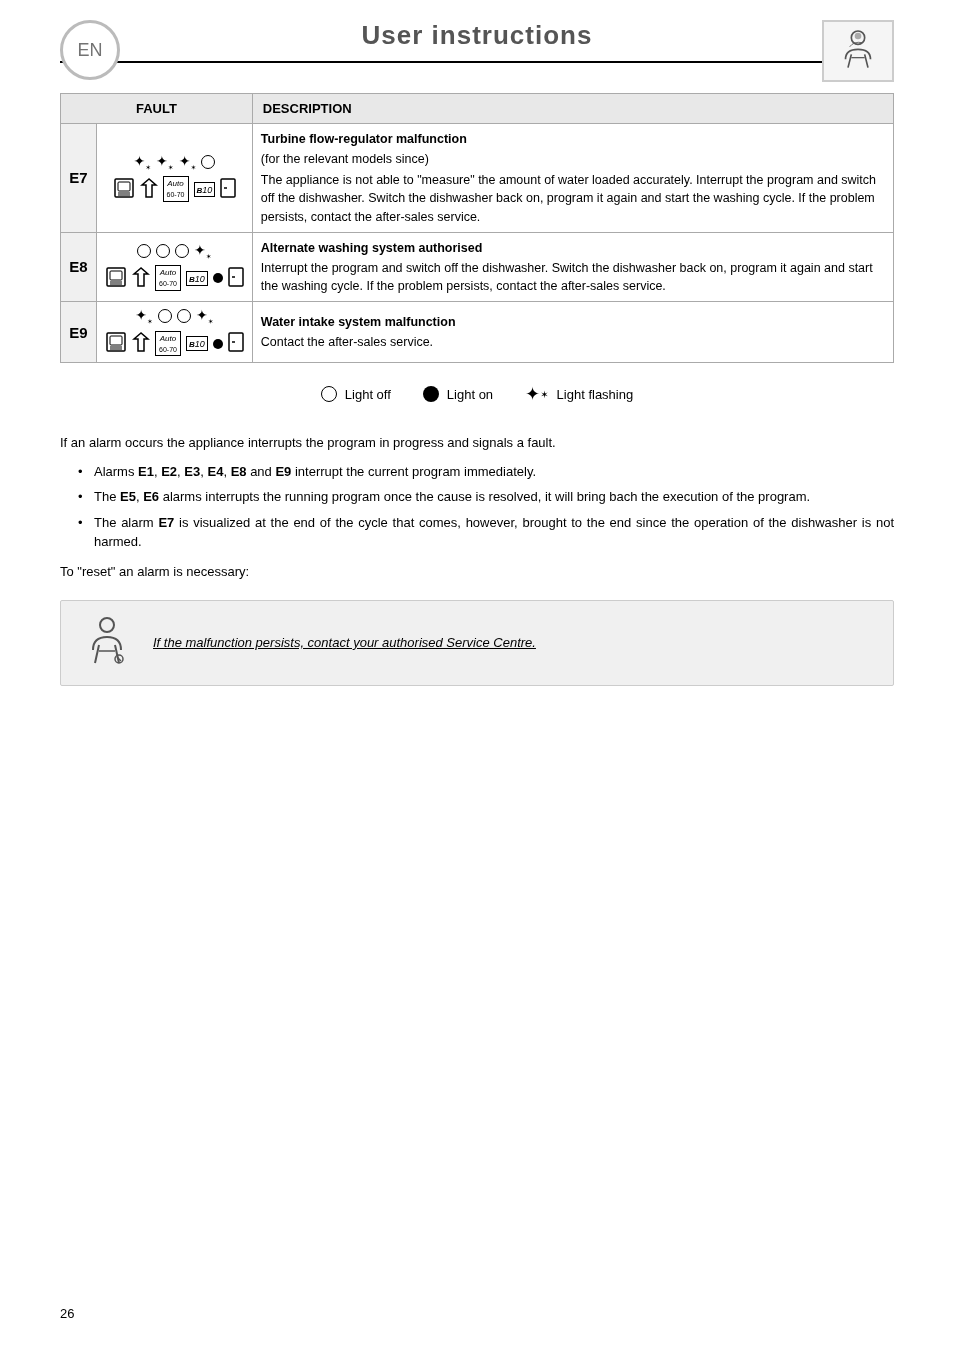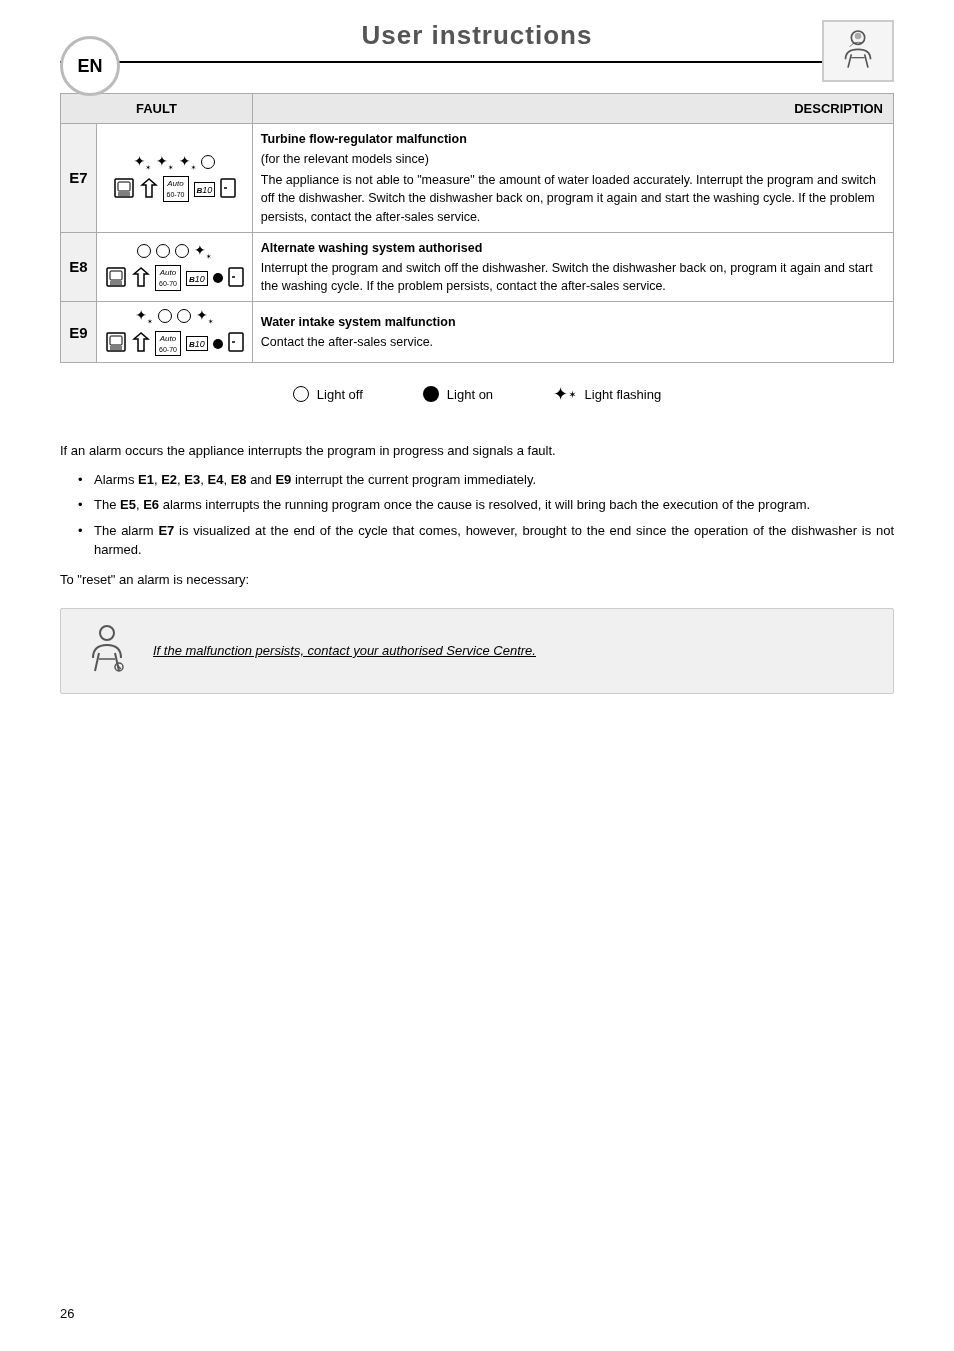--- a/index.html
+++ b/index.html
@@ -27,31 +27,31 @@
       align-items: center;
       justify-content: center;
       padding-bottom: 10px;
       border-bottom: 2px solid #000;
       margin-bottom: 30px;
       position: relative;
     }
     .header-en-badge {
       position: absolute;
       left: 0;
-      top: 16px;
+      top: 0;
       width: 60px;
       height: 60px;
       border: 3px solid #bbb;
       border-radius: 50%;
       display: flex;
       align-items: center;
       justify-content: center;
       font-size: 18px;
-      font-weight: bold;
-      color: #000000;
+      font-weight: normal;
+      color: #737373;
       background: #fff;
     }
     .header-title {
       font-size: 26px;
       font-weight: bold;
       color: #555;
       letter-spacing: 1px;
     }
     .header-logo {
       position: absolute;
@@ -78,21 +78,21 @@
     }
     .fault-table th {
       background: #e8e8e8;
       border: 1px solid #aaa;
       padding: 7px 10px;
       text-align: center;
       font-size: 13px;
       font-weight: bold;
     }
     .fault-table th.desc-header {
-      text-align: right;
+      text-align: left;
     }
     .fault-table td {
       border: 1px solid #aaa;
       vertical-align: middle;
       padding: 6px 8px;
     }
     .fault-code {
       font-weight: bold;
       font-size: 15px;
       text-align: center;
@@ -131,22 +131,22 @@
       background: #000;
       border-radius: 50%;
       display: inline-block;
     }
 
     
     .legend-row {
       display: flex;
       align-items: center;
       justify-content: center;
-      gap: 60px;
-      margin: 18px 0 36px 0;
+      gap: 32px;
+      margin: 18px 0 28px 0;
     }
     .legend-item {
       display: flex;
       align-items: center;
       gap: 8px;
       font-size: 13px;
     }
     .legend-icon-empty {
       width: 16px;
       height: 16px;

